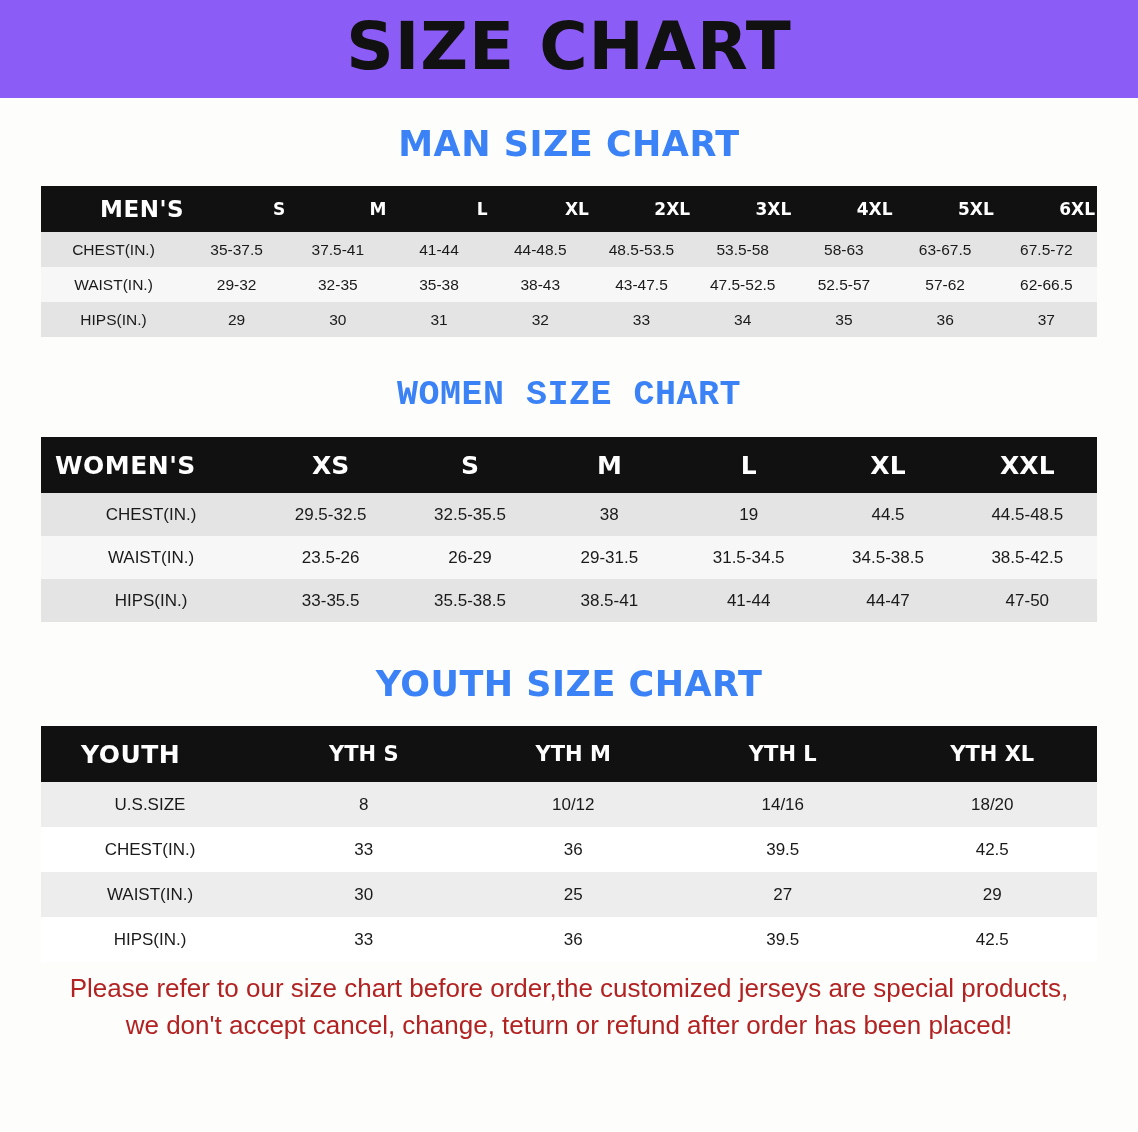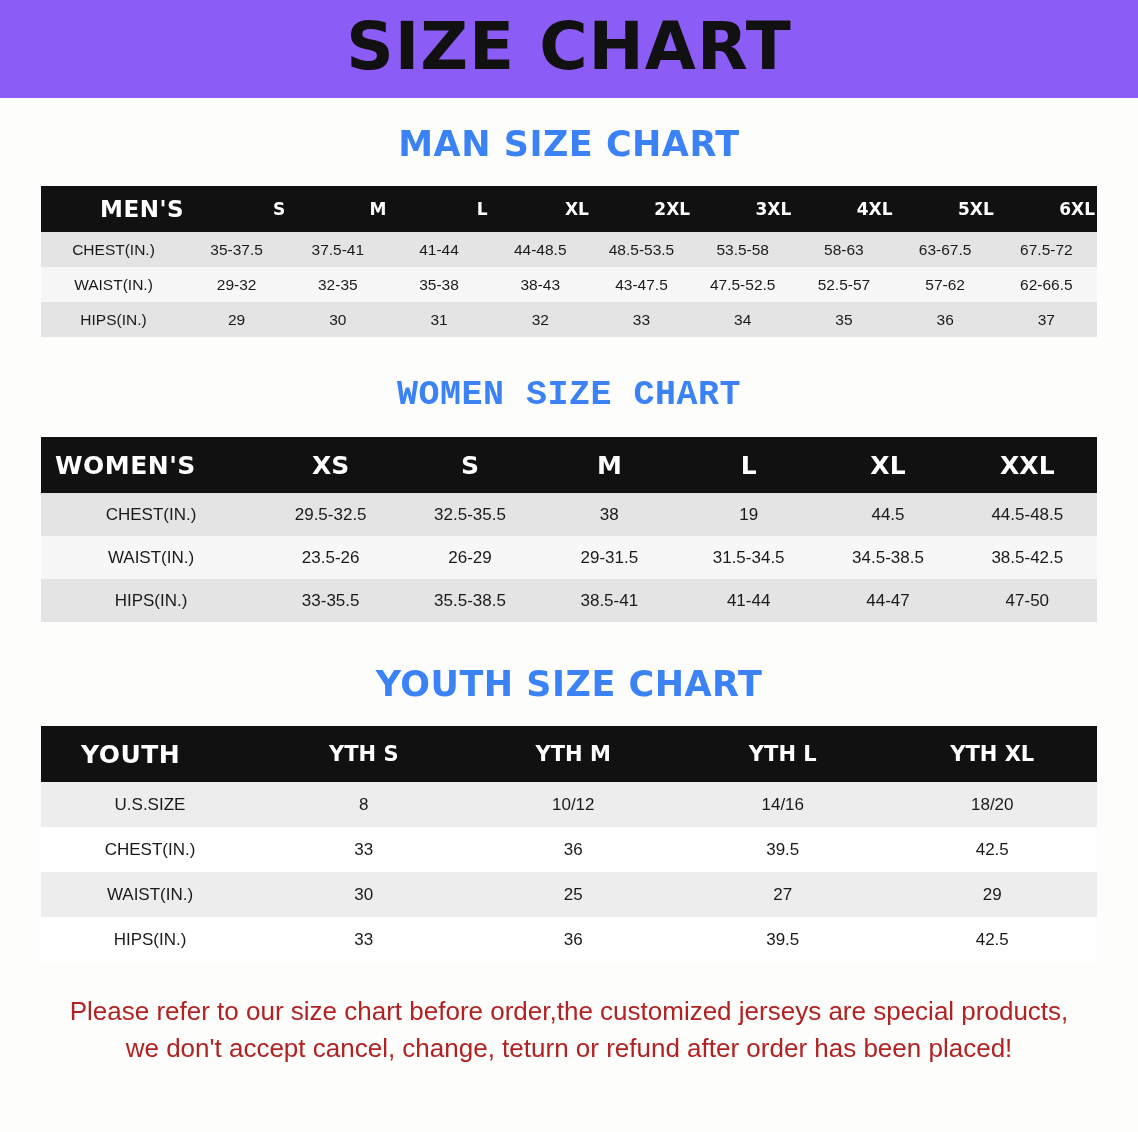--- a/index.html
+++ b/index.html
@@ -100,21 +100,21 @@
 
   
   #youth-table thead th { font-size: 21px; height: 56px; }
   #youth-table thead th.row-head { font-size: 25px; letter-spacing: 0.5px; }
   #youth-table tbody td { font-size: 17px; height: 45px; }
   #youth-table tbody tr:nth-child(odd)  td { background: #ededed; }
   #youth-table tbody tr:nth-child(even) td { background: #ffffff; }
 
   
   .note {
-    margin-top: 31px;
+    margin-top: 8px;
     padding: 0 50px;
     color: #b22222;
     font-family: "Liberation Sans", sans-serif;
     font-size: 26px;
     line-height: 1.42;
     text-align: center;
   }
   .note-line { display: block; white-space: nowrap; }
 </style>
 </head>

